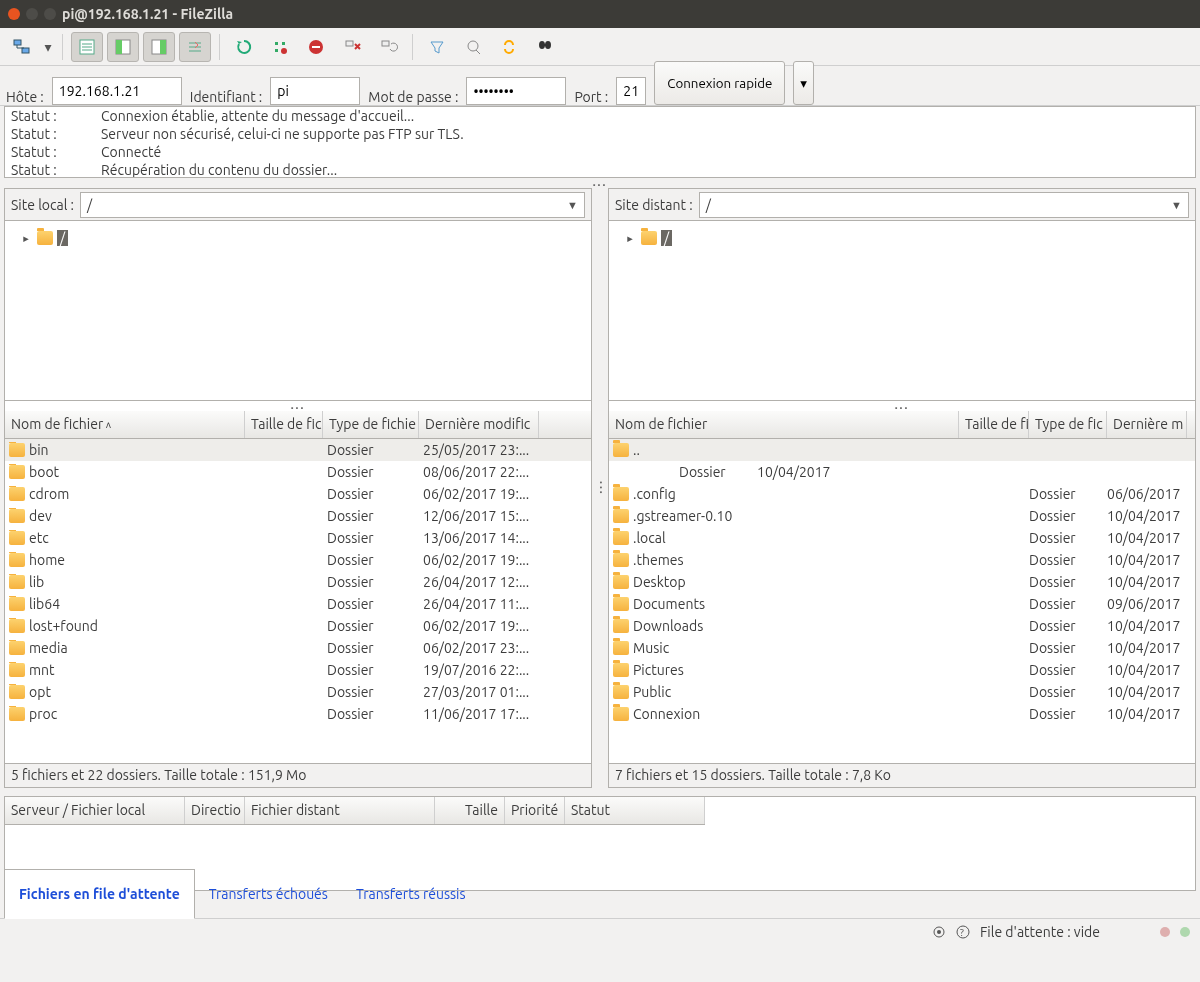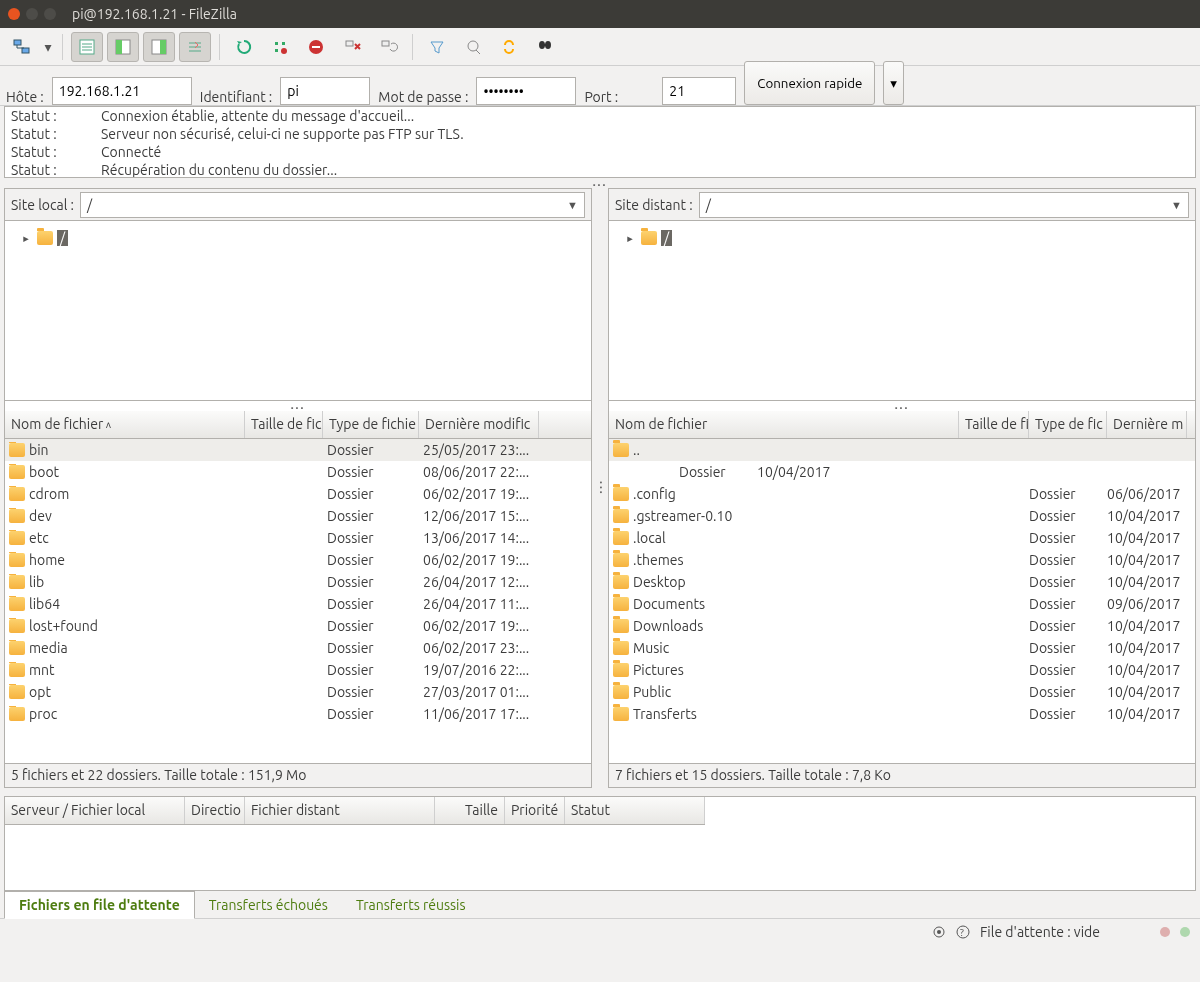--- a/index.html
+++ b/index.html
@@ -4,21 +4,21 @@
 <style>
   * { box-sizing: border-box; margin: 0; padding: 0; font-family: "Ubuntu", "Segoe UI", sans-serif; }
   body { background:#f2f1f0; width:1200px; height:982px; overflow:hidden; color:#3c3c3c; font-size:14px; }
 
   
   .titlebar { height:28px; background:#3c3b37; color:#dedcd8; display:flex; align-items:center; padding:0 8px; gap:6px; }
   .window-btn { width:12px; height:12px; border-radius:50%; }
   .close { background:#e95420; }
   .min  { background:#4d4c48; }
   .max  { background:#4d4c48; }
-  .title-text { margin-left:10px; font-weight:normal; font-size:14px; }
+  .title-text { margin-left:0; font-weight:bold; font-size:14px; }
 
   
   .toolbar { height:38px; background:#f2f1f0; border-bottom:1px solid #cfcfcf; display:flex; align-items:center; padding:0 6px; gap:4px; }
   .tool-btn { width:32px; height:30px; display:flex; align-items:center; justify-content:center; border:1px solid transparent; border-radius:3px; cursor:pointer; }
   .tool-btn.on { background:#d6d4d0; border-color:#b7b5b1; }
   .tool-sep { width:1px; height:26px; background:#cfcfcf; margin:0 4px; }
   .tool-drop { width:12px; text-align:center; color:#555; }
 
   
   .quickbar { height:40px; display:flex; align-items:flex-end; padding:0 6px; gap:8px; border-bottom:1px solid #cfcfcf; }
@@ -73,21 +73,21 @@
 
   .v-sep { width:8px; display:flex; align-items:center; justify-content:center; }
   .v-sep .dots { writing-mode:vertical-rl; font-size:8px; color:#666; letter-spacing:2px; }
 
   
   .queue { height:95px; border:1px solid #b2b0ac; margin:8px 4px 0 4px; background:#fff; display:flex; }
   .queue .listhead span { border-right:1px solid #cfcfcf; }
   .queue-body { flex:1; }
 
   .tabs { display:flex; height:28px; align-items:flex-end; padding-left:4px; gap:0; border-bottom:1px solid #cfcfcf; }
-  .tab { padding:5px 14px; font-size:14px; color:#4d7c0f; cursor:pointer; }
+  .tab { padding:16px 14px; font-size:14px; color:#1d4ed8; cursor:pointer; }
   .tab.active { background:#fff; border:1px solid #b2b0ac; border-bottom:1px solid #fff; font-weight:bold; position:relative; top:1px; }
 
   .statusbar { height:26px; display:flex; align-items:center; justify-content:flex-end; gap:10px; padding:0 10px; font-size:14px; }
   .led { width:10px; height:10px; border-radius:50%; }
   .led.red { background:#b33; opacity:.35; }
   .led.green { background:#3a3; opacity:.35; }
 
   
   svg { display:block; }
 </style>
@@ -189,27 +189,27 @@
     <svg width="20" height="20">
         <ellipse cx="7" cy="8" rx="3" ry="4" fill="#333"></ellipse>
         <ellipse cx="13" cy="8" rx="3" ry="4" fill="#333"></ellipse>
         <rect x="9" y="7" width="2" height="2" fill="#333"></rect>
       </svg>
   </div>
 </div>
 
 <div class="quickbar">
   <label>Hôte :</label>
-  <input style="width: 140px;" value="192.168.1.21">
+  <input style="width: 130px;" value="192.168.1.21">
   <label>Identifiant :</label>
   <input style="width: 90px;" value="pi">
   <label>Mot de passe :</label>
   <input style="width: 100px;" value="••••••••">
   <label>Port :</label>
-  <input style="width: 74px; margin-left: 36px;" value="21">
+  <input style="width: 30px;" value="21">
   <button class="quick-btn">Connexion rapide</button>
   <button class="quick-btn" style="padding:0 6px">▾</button>
 </div>
 
 <div class="log" id="log">
     <div class="log-line">
       <span class="log-label">Statut :</span>
       <span class="log-msg">Connexion établie, attente du message d'accueil...</span>
     </div>
     <div class="log-line">
@@ -511,21 +511,21 @@
             <span class="folder-ico"></span>
             <span>Public</span>
           </span>
           <span class="col-size-r"></span>
           <span class="col-type-r">Dossier</span>
           <span class="col-date-r">10/04/2017</span>
         </div>
         <div class="row">
           <span class="c-name col-name-r">
             <span class="folder-ico"></span>
-            <span>Transferts</span>
+            <span>Connexion</span>
           </span>
           <span class="col-size-r"></span>
           <span class="col-type-r">Dossier</span>
           <span class="col-date-r">10/04/2017</span>
         </div>
       </div>
     <div class="pane-status">7 fichiers et 15 dossiers. Taille totale : 7,8 Ko</div>
   </div>
 </div>
 

